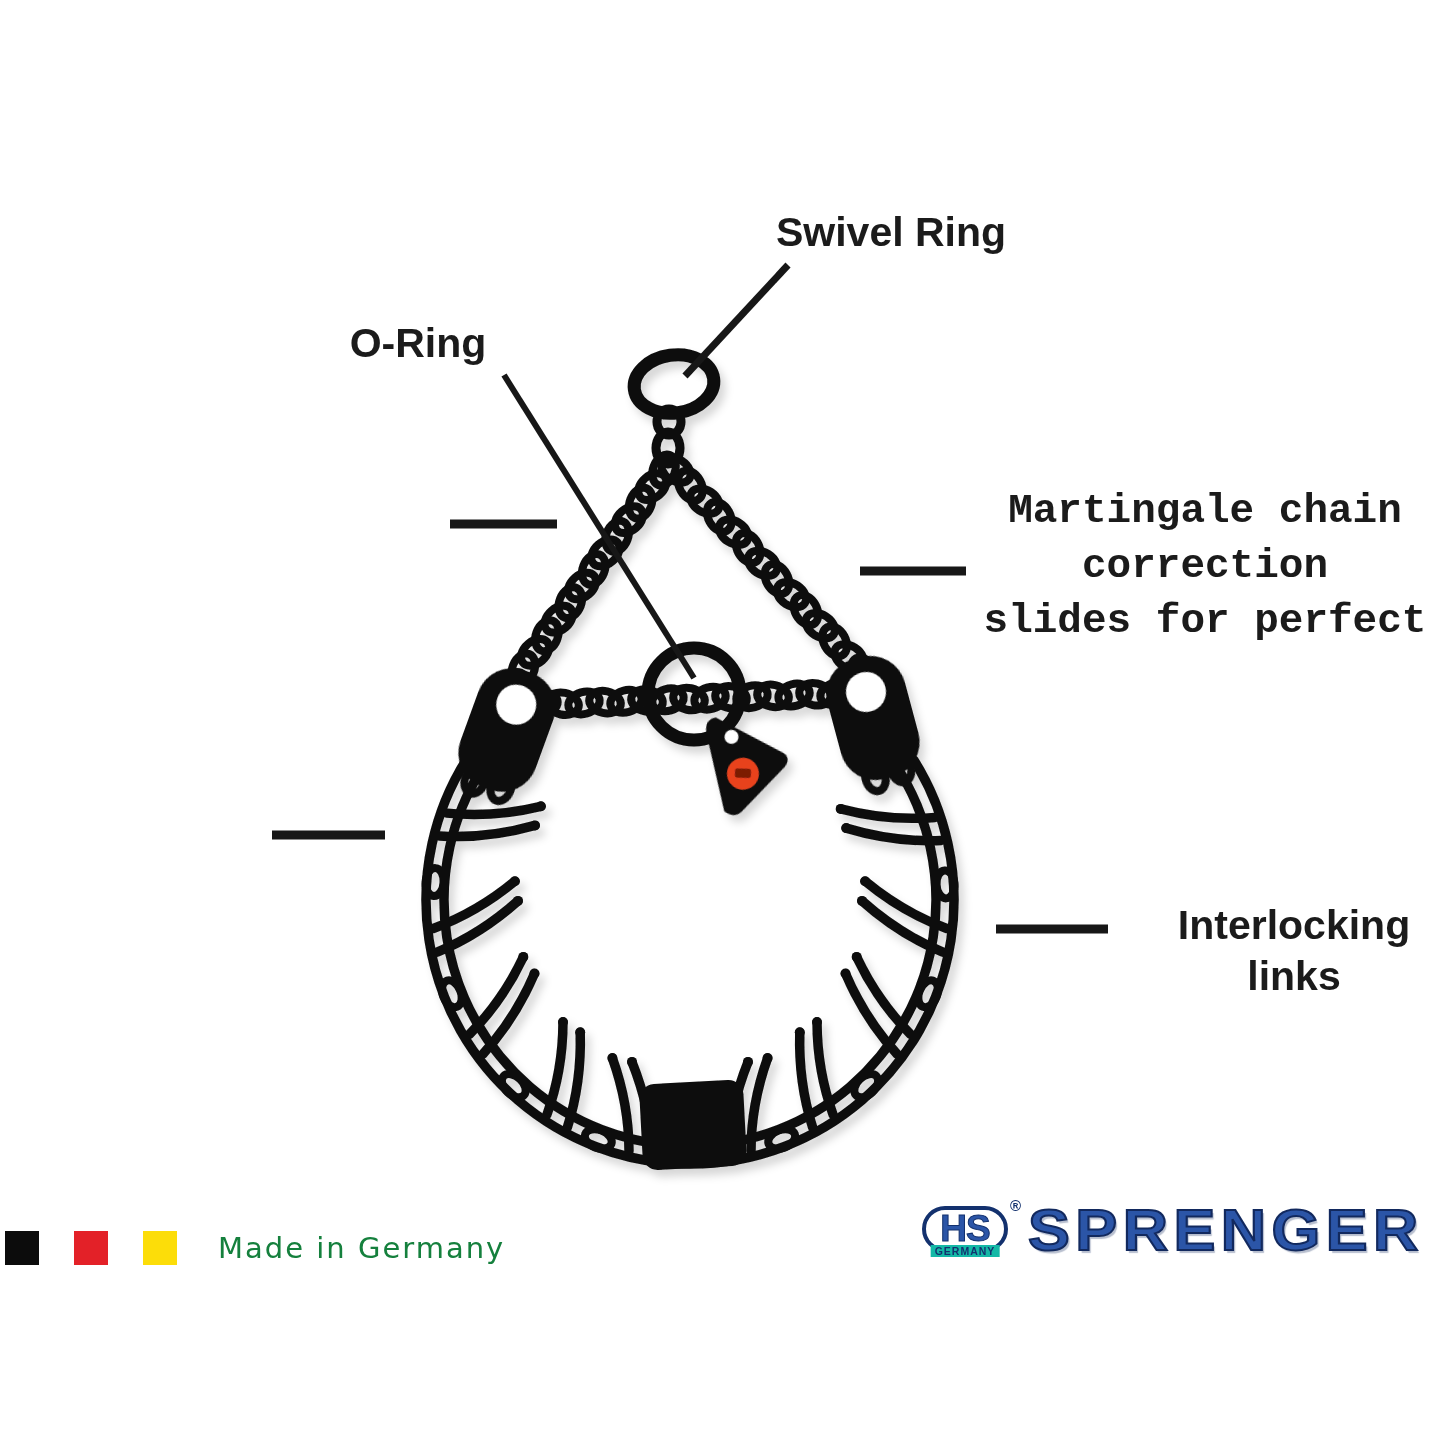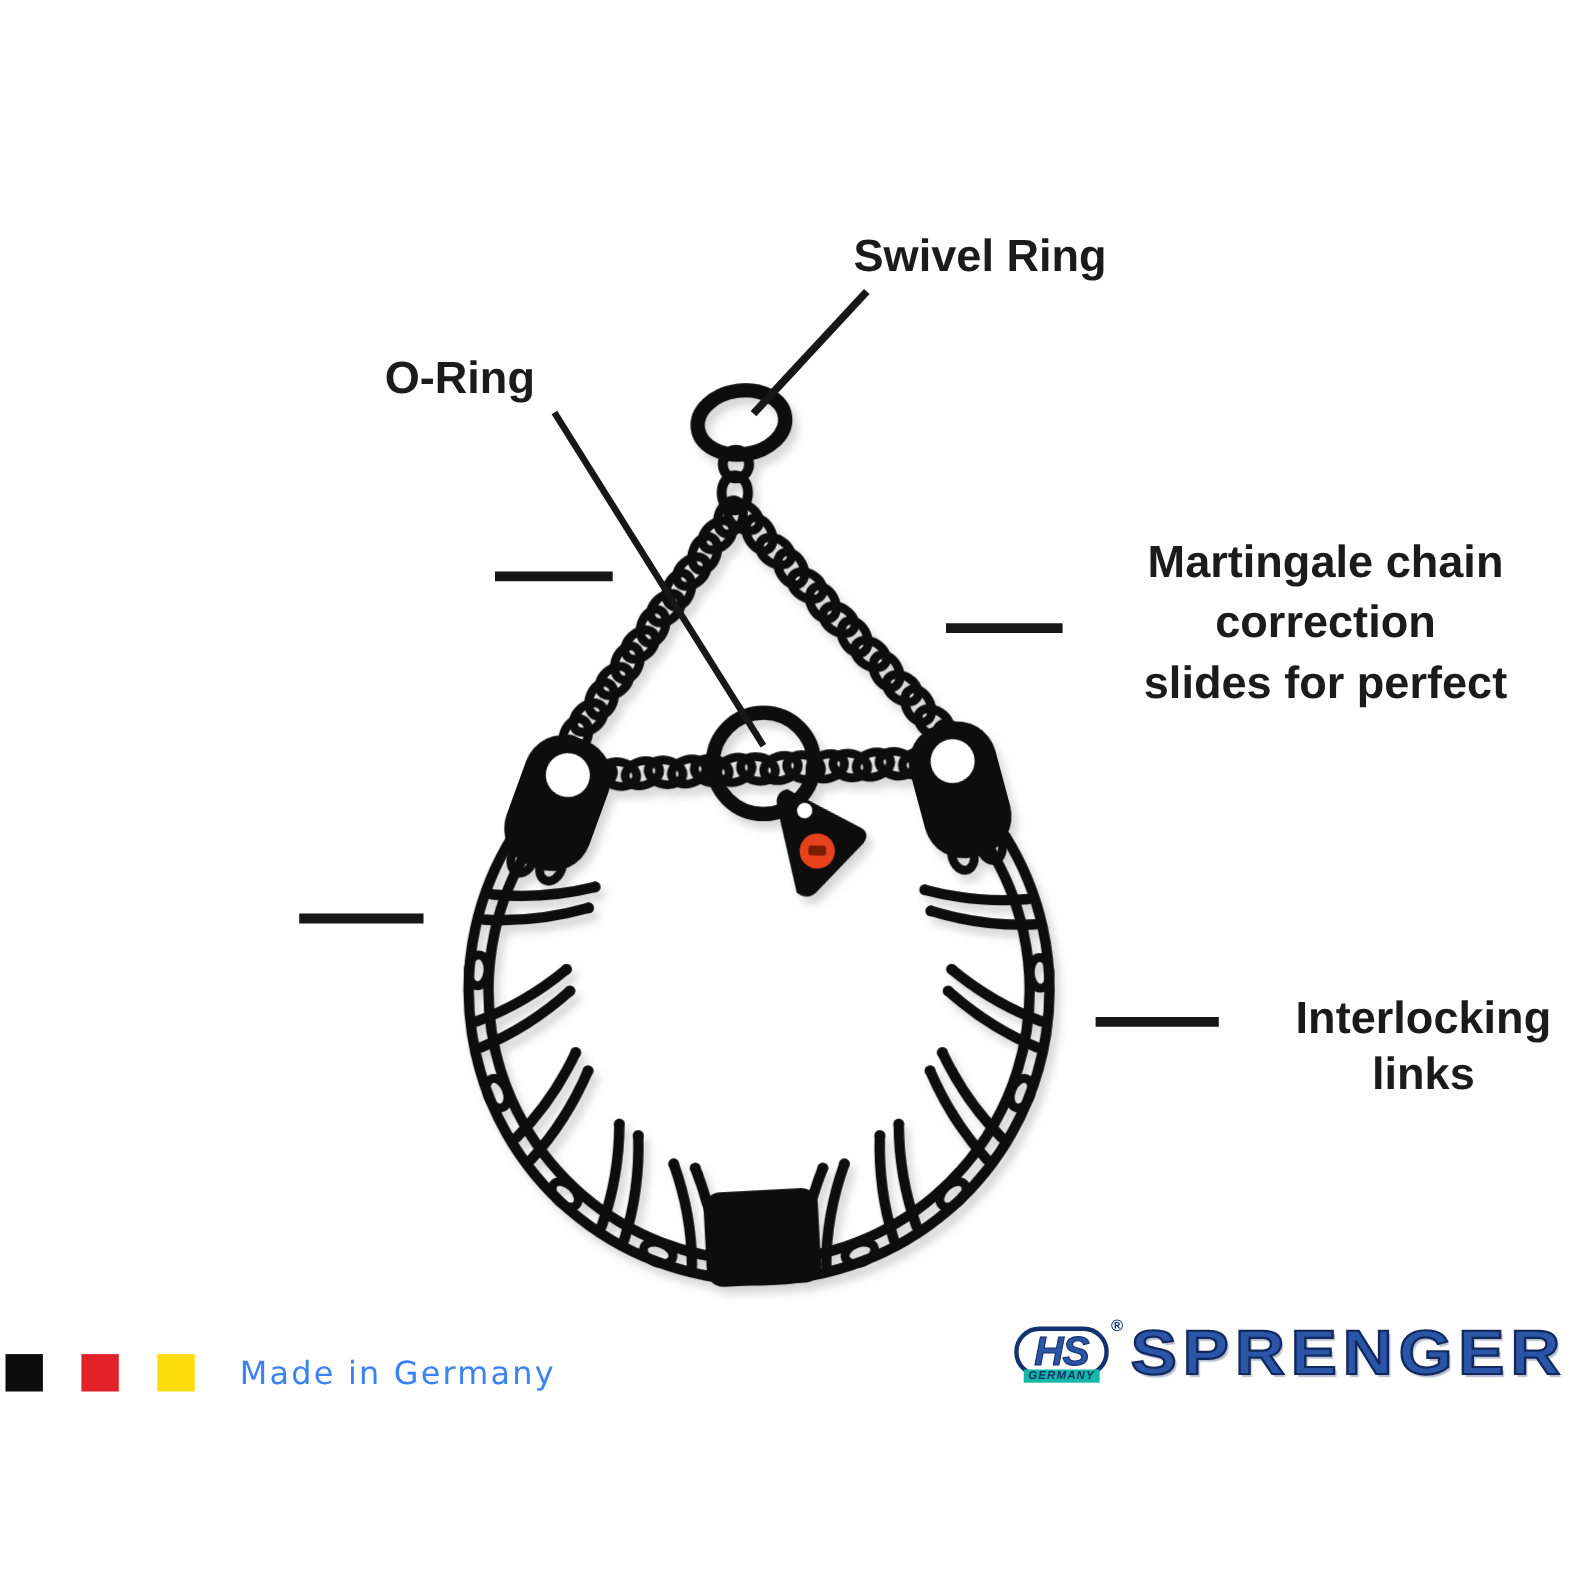--- a/index.html
+++ b/index.html
@@ -7,25 +7,25 @@
           font-family:"Liberation Sans",sans-serif;margin-top:18px;}
   #product-svg{position:absolute;left:0;top:0;width:1445px;height:1445px;}
   .label{position:absolute;transform:translate(-50%,-50%);color:#1b1b1b;font-weight:700;
          font-size:41px;line-height:54px;text-align:center;white-space:nowrap;
          font-family:"Liberation Sans",sans-serif;}
   .label .ln{display:block;}
   
   .flag-square{position:absolute;width:34px;height:34px;top:1213px;}
   #made-in{position:absolute;left:218px;top:1211px;height:38px;line-height:38px;
            font-family:"DejaVu Sans",sans-serif;font-weight:400;font-size:29px;
-           letter-spacing:2px;color:#3b82f6;}
+           letter-spacing:2px;color:#15803d;}
   
   #brand{position:absolute;left:918px;top:1183px;width:530px;height:70px;}
   #hs-badge{position:absolute;left:4px;top:5px;width:86px;height:46px;box-sizing:border-box;
-            border:4px solid #13316e;border-radius:26px;text-align:center;font-style:italic;}
+            border:4px solid #13316e;border-radius:26px;text-align:center;}
   #hs-text{font-size:37px;font-weight:900;letter-spacing:-1px;line-height:38px;
            -webkit-text-stroke:1px #13316e;font-family:"Liberation Sans",sans-serif;}
   #hs-country{position:absolute;left:50%;bottom:-9px;transform:translateX(-50%);
               background:#14b8a6;padding:0 4px;font-size:10.5px;font-weight:700;
               letter-spacing:1px;color:#13316e;white-space:nowrap;}
   #reg-mark{position:absolute;left:92px;top:-4px;font-size:15px;font-weight:700;color:#13316e;}
   #sprenger-text{position:absolute;left:110px;top:-1px;font-size:57px;font-weight:900;
                  letter-spacing:5px;line-height:60px;transform:scaleX(1.1);transform-origin:left center;
                  -webkit-text-stroke:2px #12295e;text-shadow:2px 3px 1px rgba(18,41,94,0.30);
                  font-family:"Liberation Sans",sans-serif;white-space:nowrap;}
@@ -189,21 +189,21 @@
         <line x1="272" y1="817" x2="385" y2="817" stroke="#171717" stroke-width="9"></line>
         <line x1="996" y1="911" x2="1108" y2="911" stroke="#171717" stroke-width="9"></line>
       </g>
   </svg>
 
   <div class="label" style="left:891px;top:214px;">Swivel Ring</div>
 
   <div class="label" style="left:418px;top:325px;">O-Ring</div>
 
 
-  <div class="label" style="left:1205px;top:548px;line-height:55px;">
+  <div class="label" style="left:1205px;top:548px;line-height:55px;font-family:Liberation Mono, monospace;">
     <span class="ln">Martingale chain</span>
     <span class="ln">correction</span>
     <span class="ln">slides for perfect</span>
   </div>
 
 
   <div class="label" style="left:1294px;top:933px;line-height:51px;">
     <span class="ln">Interlocking</span>
     <span class="ln">links</span>
   </div>

